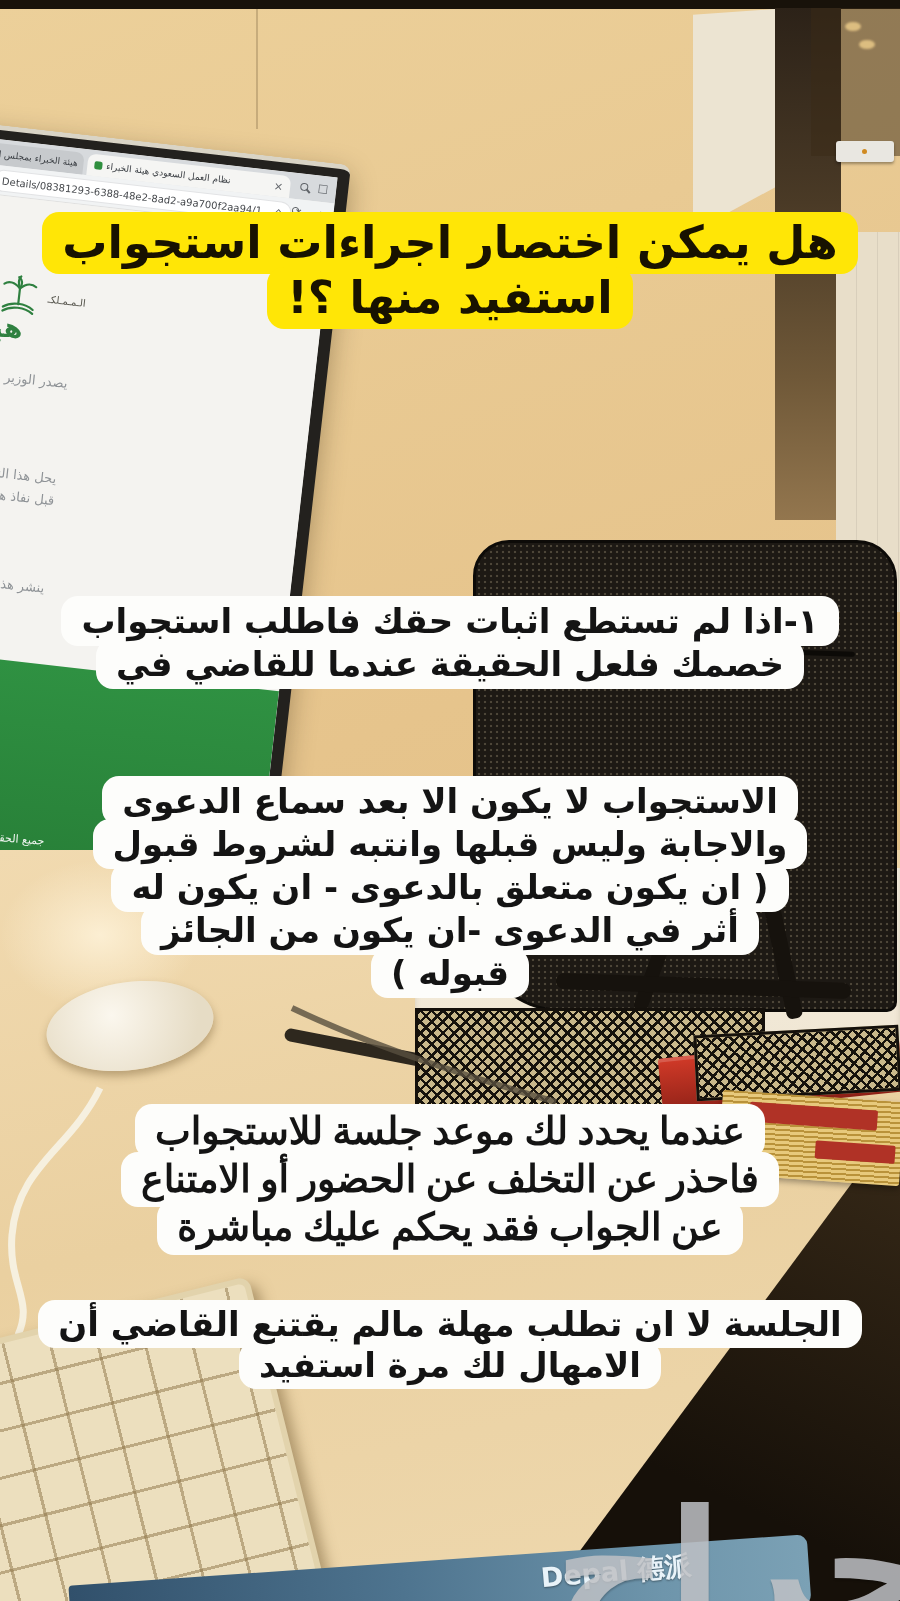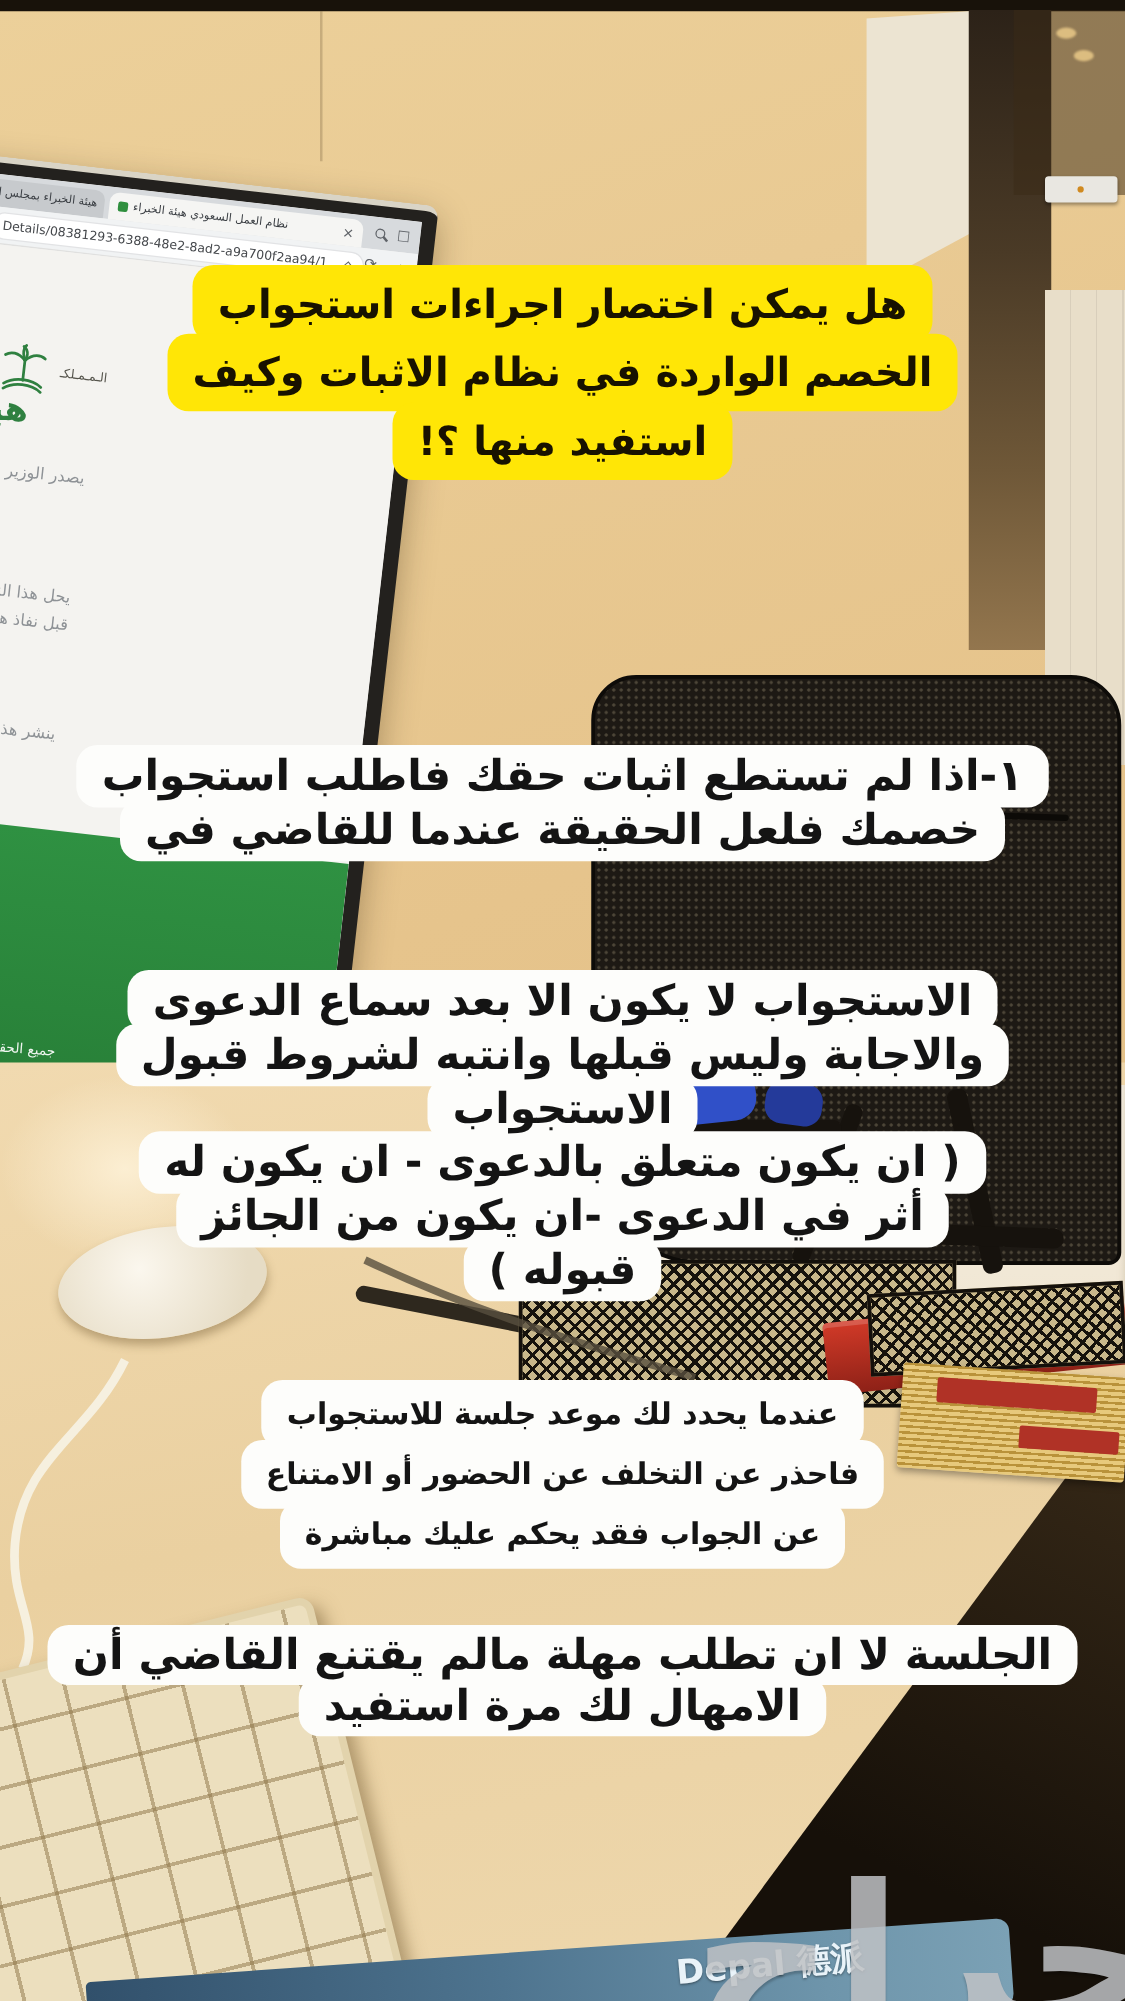--- a/index.html
+++ b/index.html
@@ -111,30 +111,30 @@
            background:linear-gradient(90deg,#31506b,#4e748f 45%,#6e95ab 80%,#7ba1b5);}
   .bb-brand{position:absolute;left:472px;top:6px;font-size:27px;font-weight:bold;color:#e9f3f9;
             text-shadow:0 1px 2px rgba(0,0,0,.4);transform:rotate(-1deg);}
   .svglayer{left:0;top:0;width:900px;height:1601px;pointer-events:none;}
 
   
   .tblock{left:20px;width:860px;text-align:center;}
   .tl{display:table;margin:0 auto;padding:1px 20px;border-radius:17px;font-weight:bold;
       white-space:nowrap;direction:rtl;text-align:center;}
   .tl+.tl{margin-top:-7px;}
-  .yellow .tl{background:#ffe606;color:#181200;font-size:32px;line-height:60px;}
+  .yellow .tl{background:#ffe606;color:#181200;font-size:45px;line-height:60px;}
   .white .tl{background:#fdfdfb;color:#141414;font-size:34px;line-height:48px;}
   .q{top:212px;}
   .banner{left:243px;top:478px;width:637px;background:#e23c38;border-radius:12px;
           color:#fff;font-weight:bold;font-size:34px;line-height:58px;text-align:center;
           direction:rtl;white-space:nowrap;}
   .p1{top:596px;}
   .p2{top:776px;}
   .p3{top:1104px;}
-  .p3 .tl{font-size:24px;line-height:53px;}
+  .p3 .tl{font-size:38px;line-height:53px;font-family:Liberation Serif, serif;}
   .p4{top:1300px;}
   .p4 .tl{line-height:46px;}
 
   
   .haraj{right:-34px;bottom:-58px;font-size:158px;font-weight:bold;color:#bfc1c5;opacity:.85;
          direction:rtl;letter-spacing:-4px;text-shadow:0 2px 2px rgba(0,0,0,.25);}
 </style>
 </head>
 <body>
 
@@ -238,34 +238,32 @@
   </svg>
   <div class="abs keyboard"></div>
 
   <div class="abs bluebox">
 
     <span class="bb-brand">Depal 德派</span>
   </div>
 
   <div class="abs tblock yellow q">
     <div class="tl">هل يمكن اختصار اجراءات استجواب</div>
-    <div class="tl">الخصم الواردة في نظام الاثبات وكيف</div>
     <div class="tl">استفيد منها ؟!</div>
   </div>
 
 
   <div class="abs tblock white p1">
     <div class="tl">١-اذا لم تستطع اثبات حقك فاطلب استجواب</div>
     <div class="tl">خصمك فلعل الحقيقة عندما للقاضي في</div>
   </div>
 
   <div class="abs tblock white p2">
     <div class="tl">الاستجواب لا يكون الا بعد سماع الدعوى</div>
     <div class="tl">والاجابة وليس قبلها وانتبه لشروط قبول</div>
-    <div class="tl">الاستجواب</div>
     <div class="tl">( ان يكون متعلق بالدعوى - ان يكون له</div>
     <div class="tl">أثر في الدعوى -ان يكون من الجائز</div>
     <div class="tl">قبوله )</div>
   </div>
 
   <div class="abs tblock white p3">
     <div class="tl">عندما يحدد لك موعد جلسة للاستجواب</div>
     <div class="tl">فاحذر عن التخلف عن الحضور أو الامتناع</div>
     <div class="tl">عن الجواب فقد يحكم عليك مباشرة</div>
   </div>

